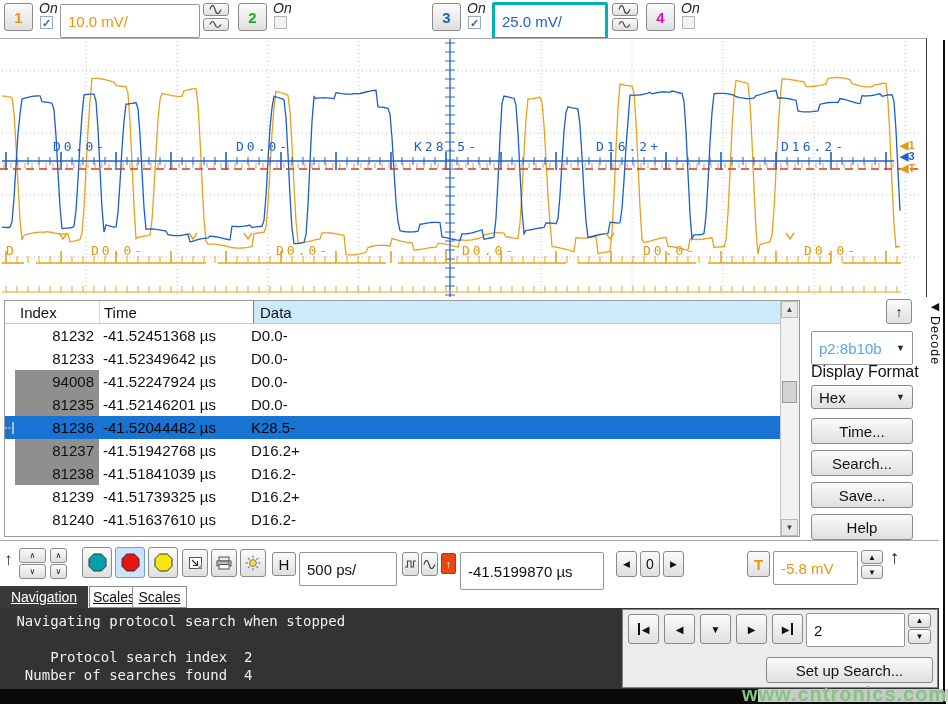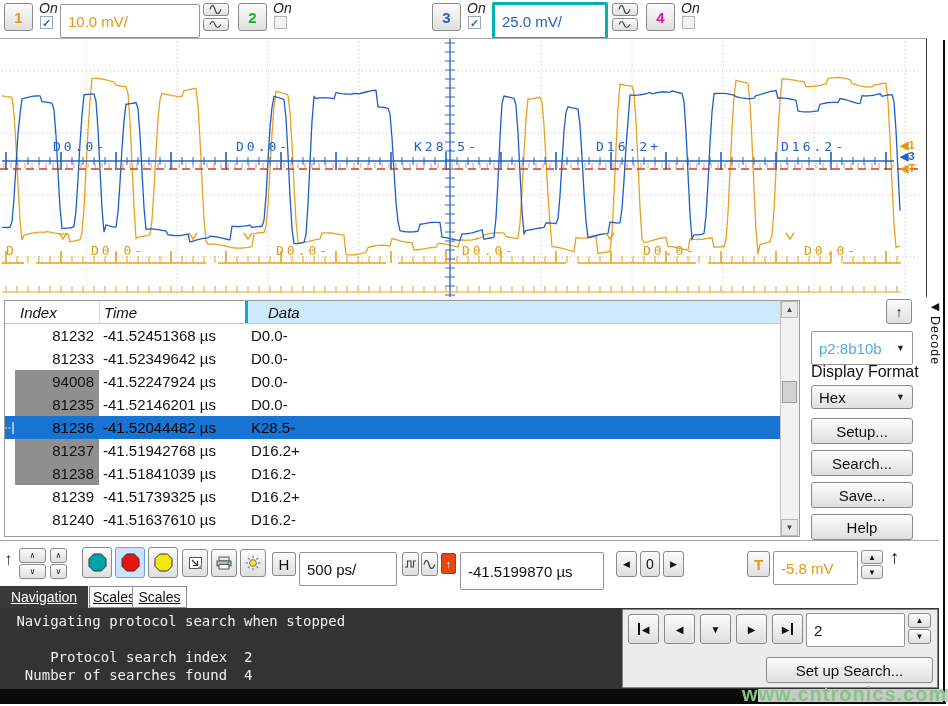--- a/index.html
+++ b/index.html
@@ -20,24 +20,24 @@
   .cb.off{background:#F2F2F2;border-color:#B4B4B4;}
   .mini{width:26px;height:13px;margin-bottom:2px;}
   
   .plot{left:0;top:38px;width:926px;height:258px;border-top:1px solid #ABABAB;border-right:1px solid #333;background:#fff;}
   .dlabel{position:absolute;font-family:"DejaVu Sans Mono",monospace;font-size:13px;letter-spacing:3px;white-space:nowrap;}
   .dlabel.blue{top:100px;color:#2060C8;}
   .dlabel.orange{top:204px;color:#DE9A14;}
   .pmarker{position:absolute;left:900px;font-size:11px;font-weight:bold;letter-spacing:0;white-space:nowrap;}
   
   .listing{left:4px;top:300px;width:796px;height:237px;border:1px solid #9A9A9A;background:#fff;box-sizing:border-box;}
-  .thead{display:grid;grid-template-columns:10px 84px 146px 1fr;height:22px;align-items:center;font-size:15px;border-bottom:1px solid #C8C8C8;font-style:italic;}
+  .thead{display:grid;grid-template-columns:10px 84px 146px 1fr;height:22px;align-items:center;font-size:15px;border-bottom:1px solid #C8C8C8;}
   .thead .hidx{padding-left:5px;}
   .thead .htime{padding-left:4px;border-left:1px solid #D8D8D8;height:100%;display:flex;align-items:center;}
-  .thead .hdata{padding-left:20px;background:var(--hdr);border-left:3px solid #0ea5e9;height:100%;display:flex;align-items:center;margin-right:18px;}
+  .thead .hdata{padding-left:6px;background:var(--hdr);border-left:1px solid #0ea5e9;height:100%;display:flex;align-items:center;margin-right:18px;margin-left:8px;}
   .trow{display:grid;grid-template-columns:10px 84px 146px 1fr;height:23px;align-items:center;font-size:15px;width:778px;}
   .cidx{text-align:right;padding-right:5px;height:100%;display:flex;align-items:center;justify-content:flex-end;box-sizing:border-box;}
   .cidx.hi{background:var(--gray);}
   .ctime{padding-left:4px;}
   .cdata{padding-left:6px;}
   .trow.sel{background:var(--sel);color:#000000;}
   .cmark{height:100%;display:flex;align-items:center;}
   .sbar{position:absolute;right:0;top:0;width:18px;height:235px;border-left:1px solid #C4C4C4;background:#F2F2F2;}
   .sbtn{position:absolute;left:0;width:17px;height:17px;background:#E8E8E8;border:1px solid #B8B8B8;box-sizing:border-box;
         display:flex;align-items:center;justify-content:center;font-size:8px;color:#444;}
@@ -653,21 +653,21 @@
   <div class="fld abs" style="left:811px;top:331px;width:102px;height:25px;color:var(--link);">
     <span>p2:8b10b</span>
     <span class="ddcaret">▼</span>
   </div>
   <div class="abs" style="left:811px;top:363px;font-size:16px;">Display Format</div>
   <div class="btn abs" style="left:811px;top:385px;width:102px;height:24px;justify-content:flex-start;padding:0 7px;font-size:15px;">
     <span>Hex</span>
     <span class="ddcaret">▼</span>
   </div>
   <div class="abs" style="left:811px;top:418px;" id="panel-buttons">
-      <button class="btn pbtn">Setup...</button>
+      <button class="btn pbtn">Time...</button>
       <button class="btn pbtn">Search...</button>
       <button class="btn pbtn">Save...</button>
       <button class="btn pbtn">Help</button>
     </div>
 
   <div class="abs btoolbar">
     <span class="abs" style="left:4px;top:9px;font-size:17px;color:#222;">↑</span>
     <div class="abs spincol" style="left:19px;top:7px;">
       <button class="btn" style="width:27px;height:15px;font-size:8px;">∧</button>
       <button class="btn" style="width:27px;height:15px;font-size:8px;">∨</button>

